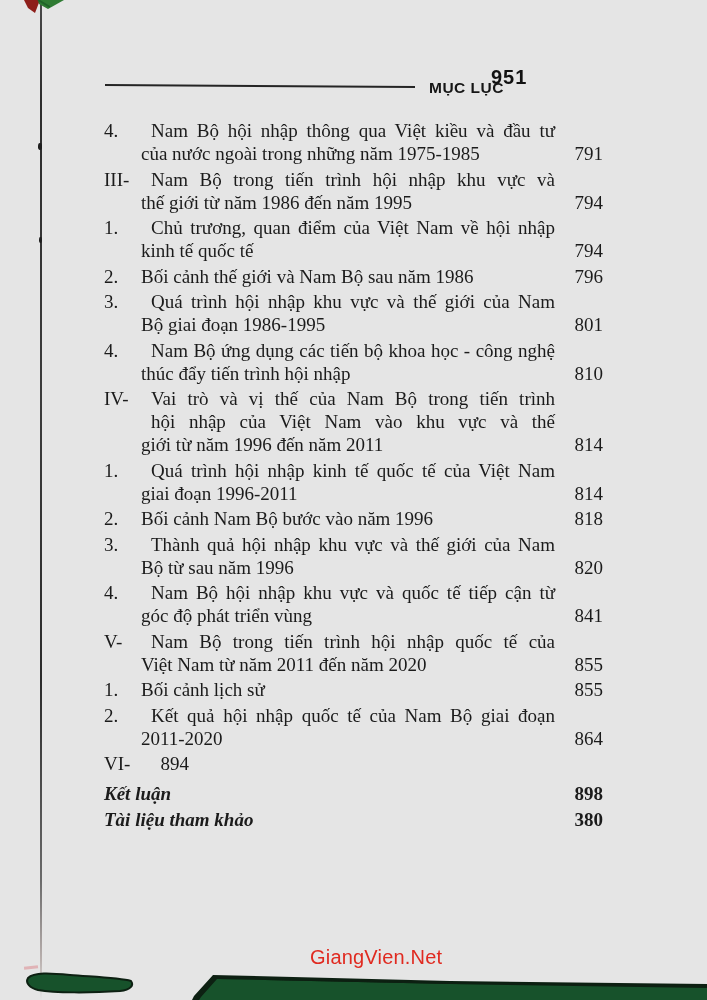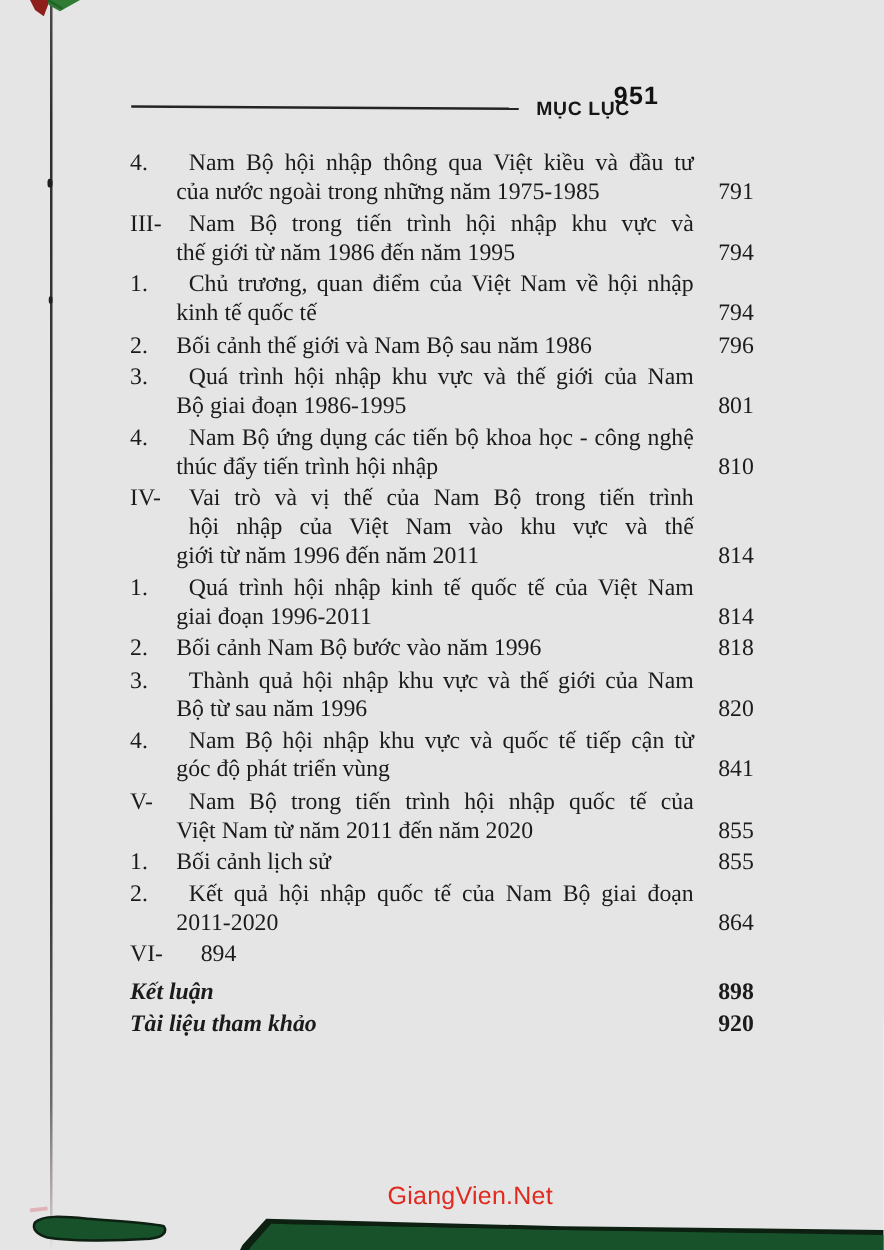--- a/index.html
+++ b/index.html
@@ -202,21 +202,21 @@
       <div class="entry bold-italic no-marker space-before">
         <div class="text">
           <div class="line">Kết luận</div>
         </div>
         <div class="pagenum">898</div>
       </div>
       <div class="entry bold-italic no-marker">
         <div class="text">
           <div class="line">Tài liệu tham khảo</div>
         </div>
-        <div class="pagenum">920</div>
+        <div class="pagenum">380</div>
       </div>
     </div>
 
   <div class="watermark" style="color: rgb(224, 42, 32);">GiangVien.Net</div>
 
   <svg class="blob-left" width="115" height="28" viewBox="0 0 115 28">
     <path d="M4,8 C10,2 26,3 46,5 C71,7 96,8 107,11 C110,15 107,20 96,21 C66,23 31,23 14,20 C6,18 1,13 4,8 Z" fill="#17522b" stroke="#0d2012" stroke-width="2"></path>
   </svg>
   <svg class="band-bottom" width="707" height="35" viewBox="0 0 707 35">
     <polygon points="192,35 194,31 213,10 450,16 707,19 707,35" fill="#0d2012"></polygon>

